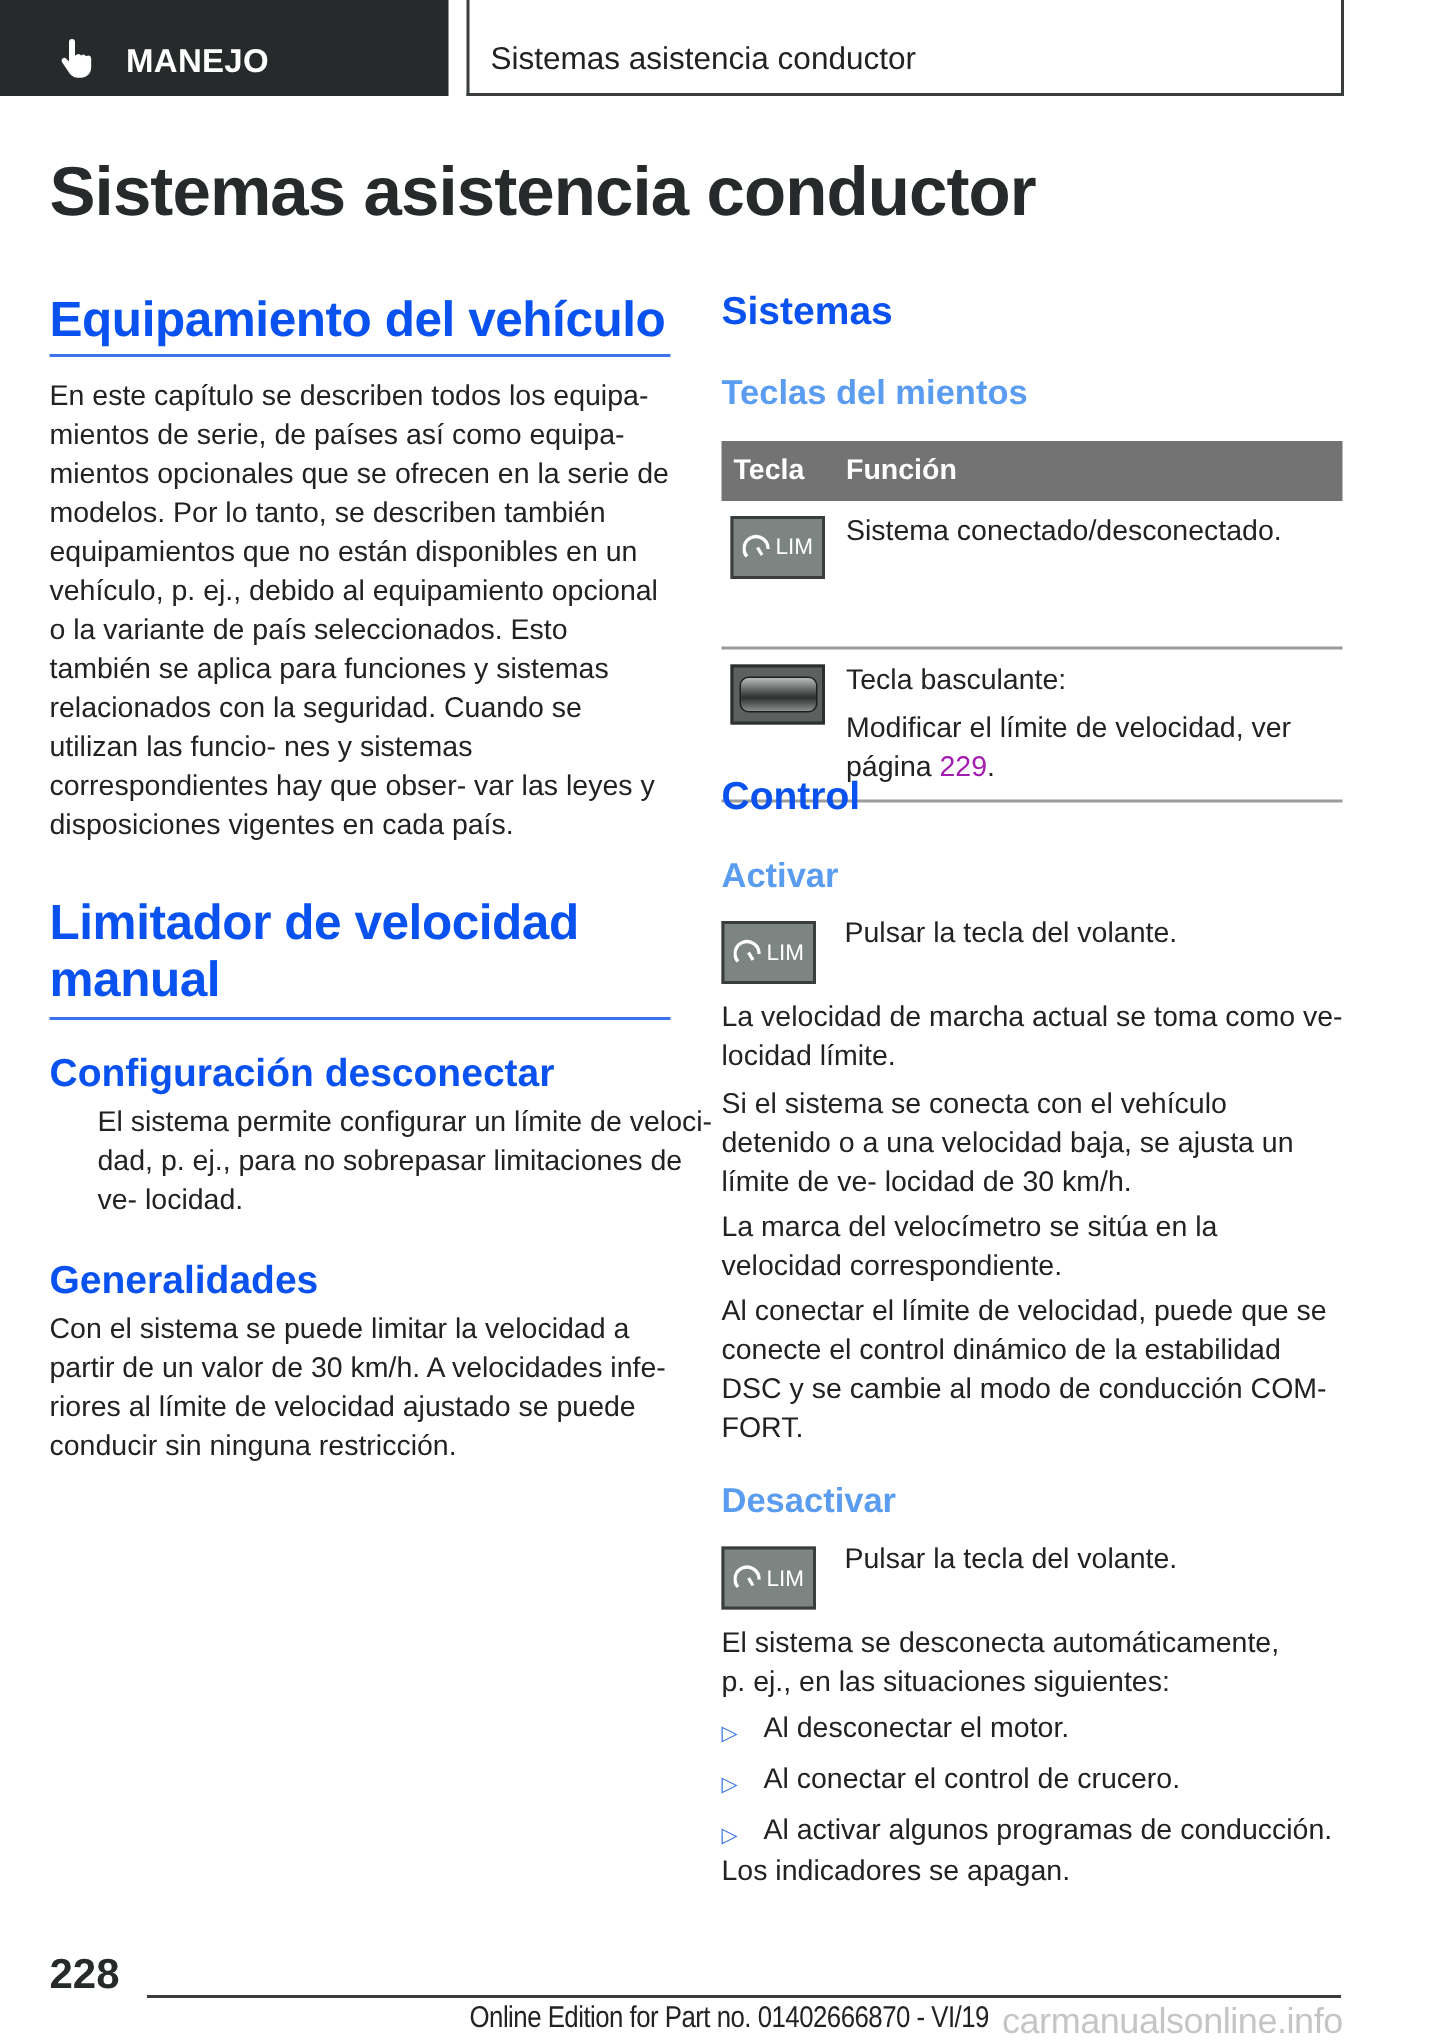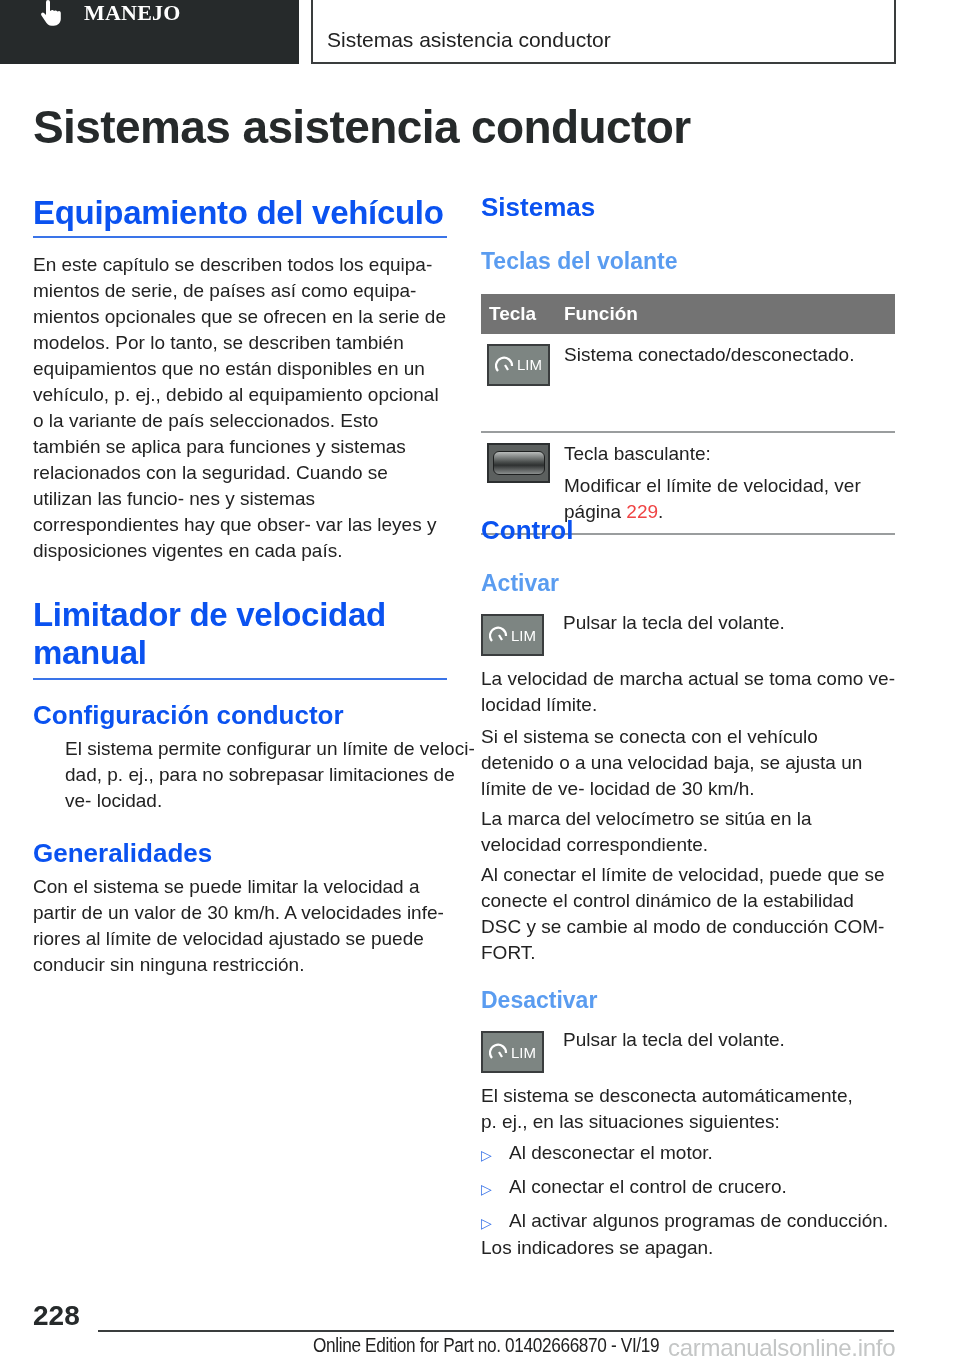--- a/index.html
+++ b/index.html
@@ -2,23 +2,22 @@
 <html><head>
 <meta charset="utf-8">
 <style>
   * { box-sizing: border-box; margin: 0; padding: 0; }
   html, body { width: 960px; height: 1362px; background: #ffffff; overflow: hidden; }
   body { position: relative; font-family: "Liberation Sans", "DejaVu Sans", sans-serif; color: #222; }
 
   
   .hdr-chapter {
     position: absolute; left: 0; top: 0; width: 299px; height: 64px;
-    background: #262a2b; color: #fff; display: flex; 
+    background: #262a2b; color: #fff; display: flex; align-items: flex-end;
     padding: 0 0 10px 40px;
-    font-family: Liberation Serif, serif;
   }
   .hdr-chapter .hand { width: 26px; height: 28px; margin-right: 18px; }
   .hdr-chapter .label { font-weight: bold; font-size: 22px; letter-spacing: 0.2px; }
   .hdr-section {
     position: absolute; left: 311px; top: -2px; width: 585px; height: 66px;
     border: 2px solid #3a3d3e; border-top: none;
     display: flex; align-items: flex-end; padding: 0 0 10px 14px;
     font-size: 21px; color: #222;
   }
 
@@ -60,21 +59,21 @@
     border: 1px solid #1e2020;
   }
 
   .bullet { display: flex; font-size: 19px; line-height: 26px; }
   .bullet .tri { color: #3a74e8; width: 28px; font-size: 14px; padding-top: 2px; }
 
   .footer-num { position: absolute; left: 33px; top: 1300px; font-size: 28px; font-weight: bold; color: #262a2b; }
   .footer-rule { position: absolute; left: 98px; top: 1330px; width: 796px; border-top: 2px solid #3a3d3e; }
   .footer-text { position: absolute; left: 313px; top: 1334px; font-size: 20px; color: #222; letter-spacing: -0.4px; transform: scaleX(0.86); transform-origin: left; }
   .watermark { position: absolute; left: 668px; top: 1334px; font-size: 24px; color: #c4c6c6; letter-spacing: -0.3px; }
-  a.link { color: #ef4444; text-decoration: none; }
+  a.link { color: #a21caf; text-decoration: none; }
 </style>
 </head>
 <body>
 
 <div class="hdr-chapter">
   <svg class="hand" viewBox="0 0 26 28">
     <path d="M6 2 a2 2 0 0 1 4 0 v9 l2 -1 a2 2 0 0 1 2 1 l1 -0.5 a2 2 0 0 1 2.3 1 l1 -0.3 a2 2 0 0 1 2.5 1.6 v6 c0 4 -3 7 -7 7 h-2 c-3 0 -5 -2 -6.5 -4.5 l-4 -6 a1.8 1.8 0 0 1 2.7 -2.3 l2 2 z" fill="#fff"></path>
   </svg>
   <span class="label">MANEJO</span>
 </div>
@@ -83,30 +82,30 @@
 </div>
 
 <div class="page-title">Sistemas asistencia conductor</div>
 
 <div class="col col-left">
   <div class="abs h1 h1-rule" style="top:194px; width:414px; padding-bottom:4px;">Equipamiento del vehículo</div>
   <div class="abs p" style="top:252px; width:414px;">En este capítulo se describen todos los equipa- mientos de serie, de países así como equipa- mientos opcionales que se ofrecen en la serie de modelos. Por lo tanto, se describen también equipamientos que no están disponibles en un vehículo, p. ej., debido al equipamiento opcional o la variante de país seleccionados. Esto también se aplica para funciones y sistemas relacionados con la seguridad. Cuando se utilizan las funcio- nes y sistemas correspondientes hay que obser- var las leyes y disposiciones vigentes en cada país.</div>
 
   <div class="abs h1 h1-rule" style="top:596px; width:414px; padding-bottom:6px;">Limitador de velocidad manual</div>
 
-  <div class="abs h2" style="top:700px;">Configuración conductor</div>
+  <div class="abs h2" style="top:700px;">Configuración desconectar</div>
   <div class="abs p" style="top:736px; width:414px;margin-left:32px;">El sistema permite configurar un límite de veloci- dad, p. ej., para no sobrepasar limitaciones de ve- locidad.</div>
 
   <div class="abs h2" style="top:838px;">Generalidades</div>
   <div class="abs p" style="top:874px; width:414px;">Con el sistema se puede limitar la velocidad a partir de un valor de 30 km/h. A velocidades infe- riores al límite de velocidad ajustado se puede conducir sin ninguna restricción.</div>
 </div>
 
 <div class="col col-right">
   <div class="abs h2" style="top:192px;">Sistemas</div>
-  <div class="abs h3" style="top:248px;">Teclas del volante</div>
+  <div class="abs h3" style="top:248px;">Teclas del mientos</div>
 
   <table class="abs tbl" style="top:294px;">
     <thead>
       <tr>
         <th style="width:75px;">Tecla</th>
         <th>Función</th>
       </tr>
     </thead>
     <tbody>
       <tr style="height:98px;">

